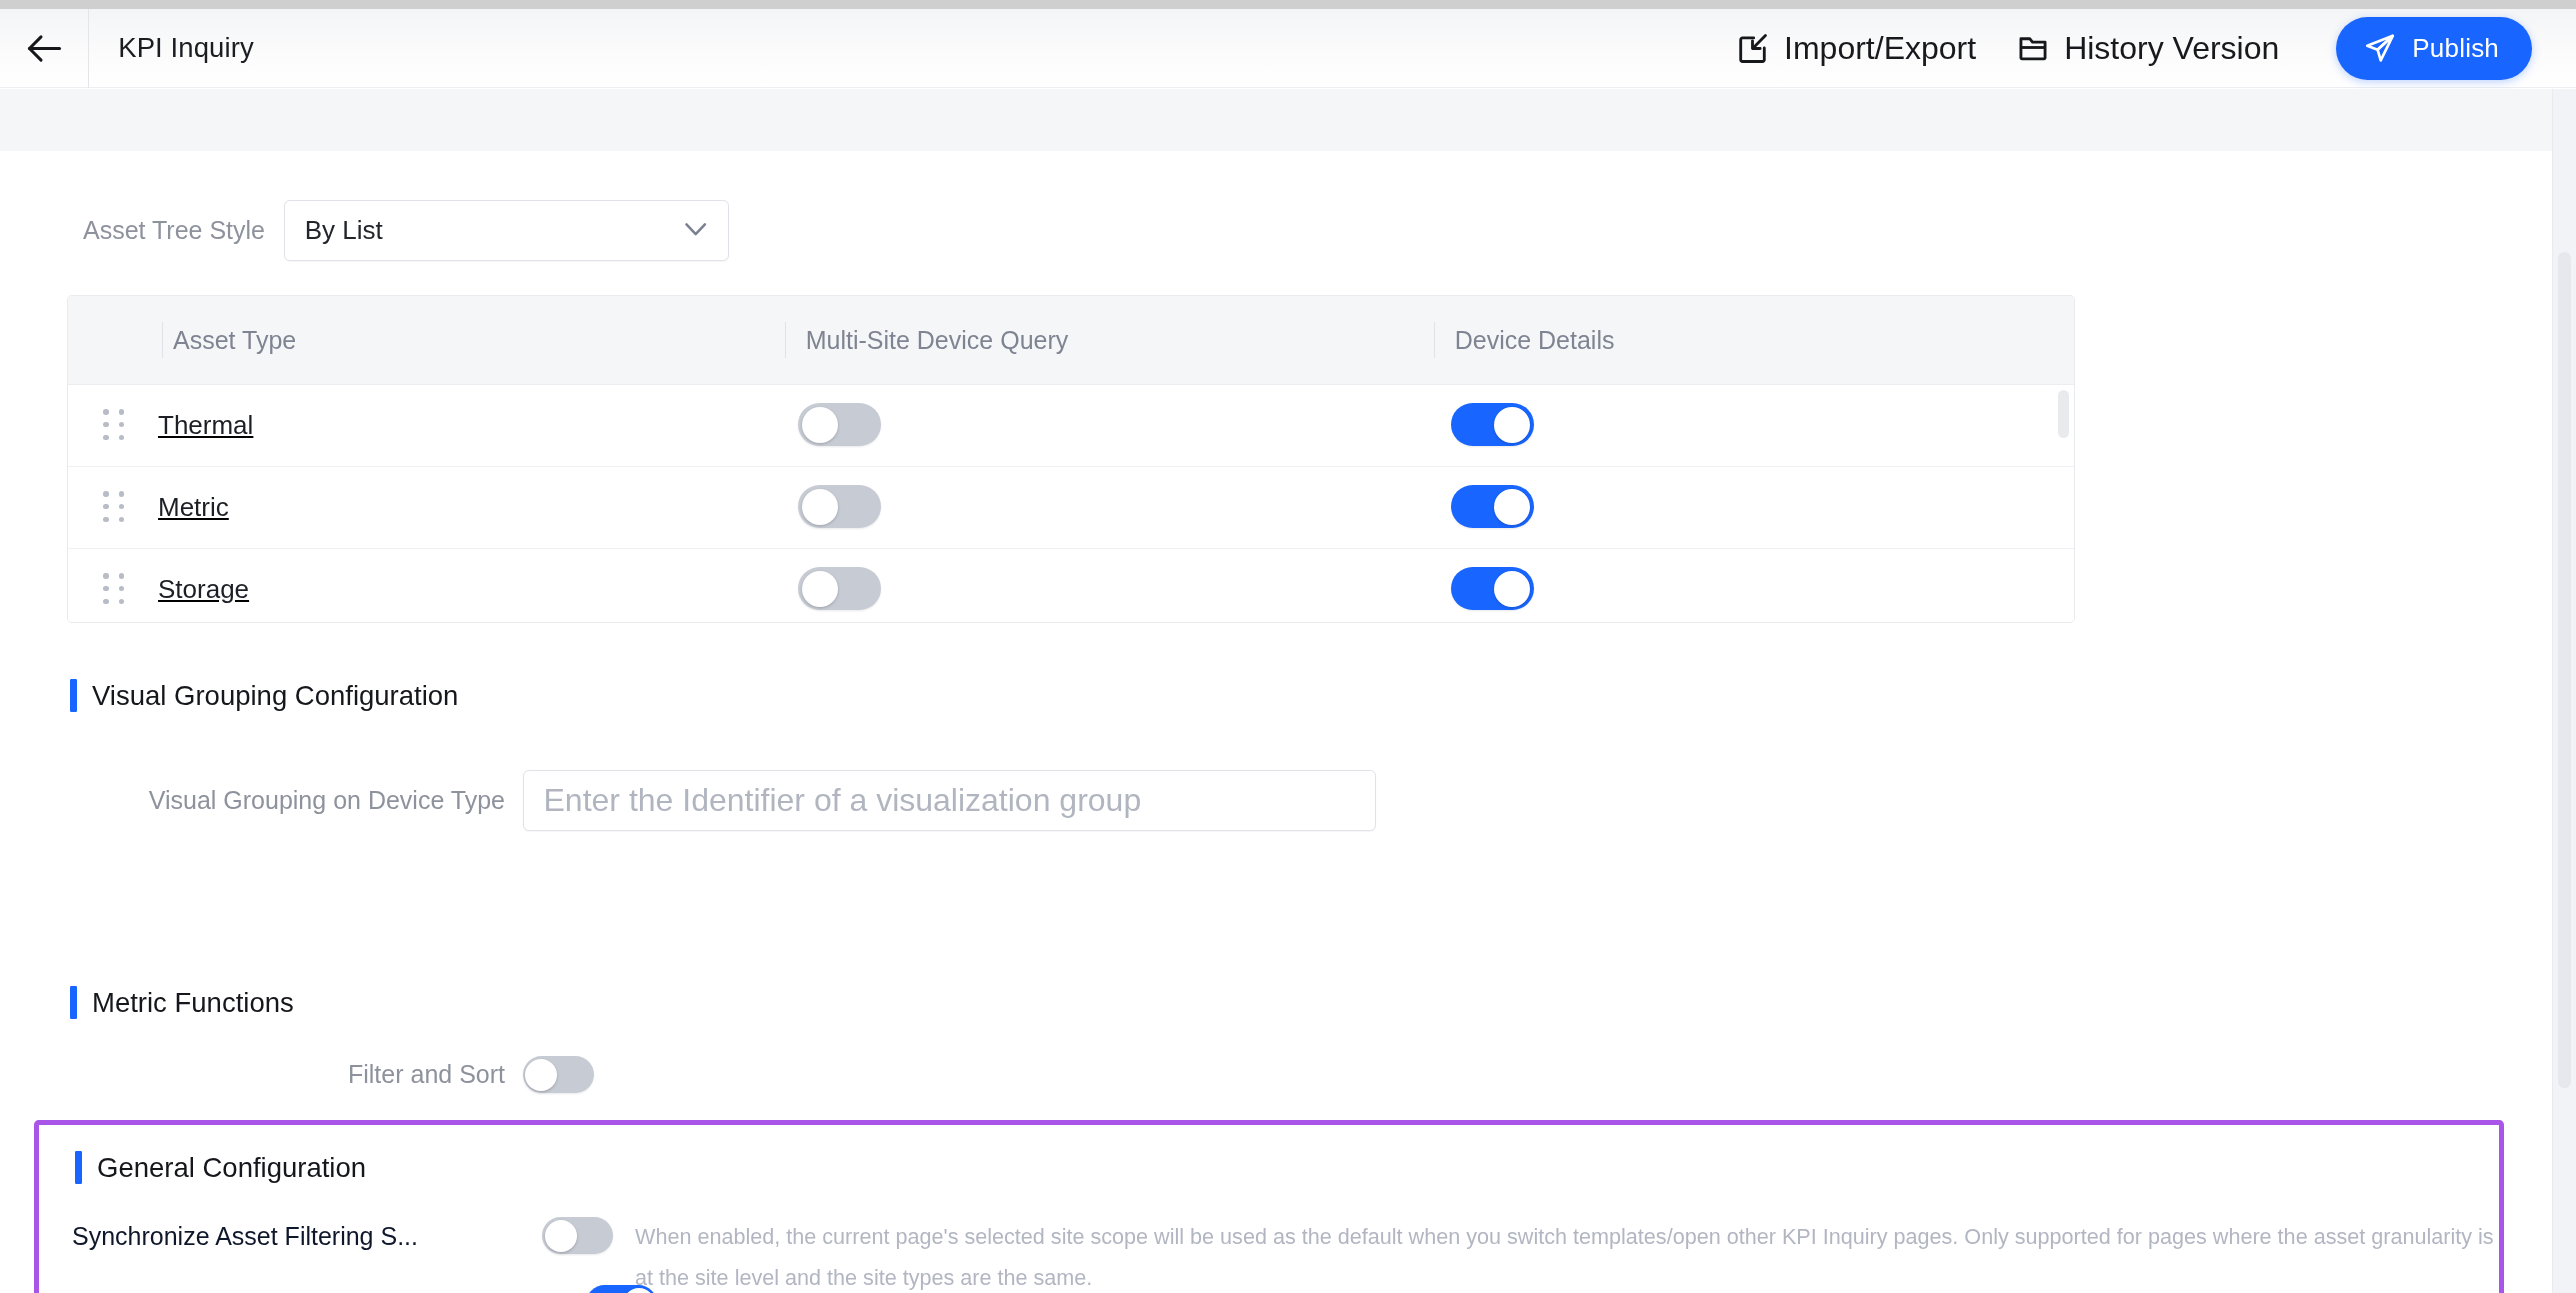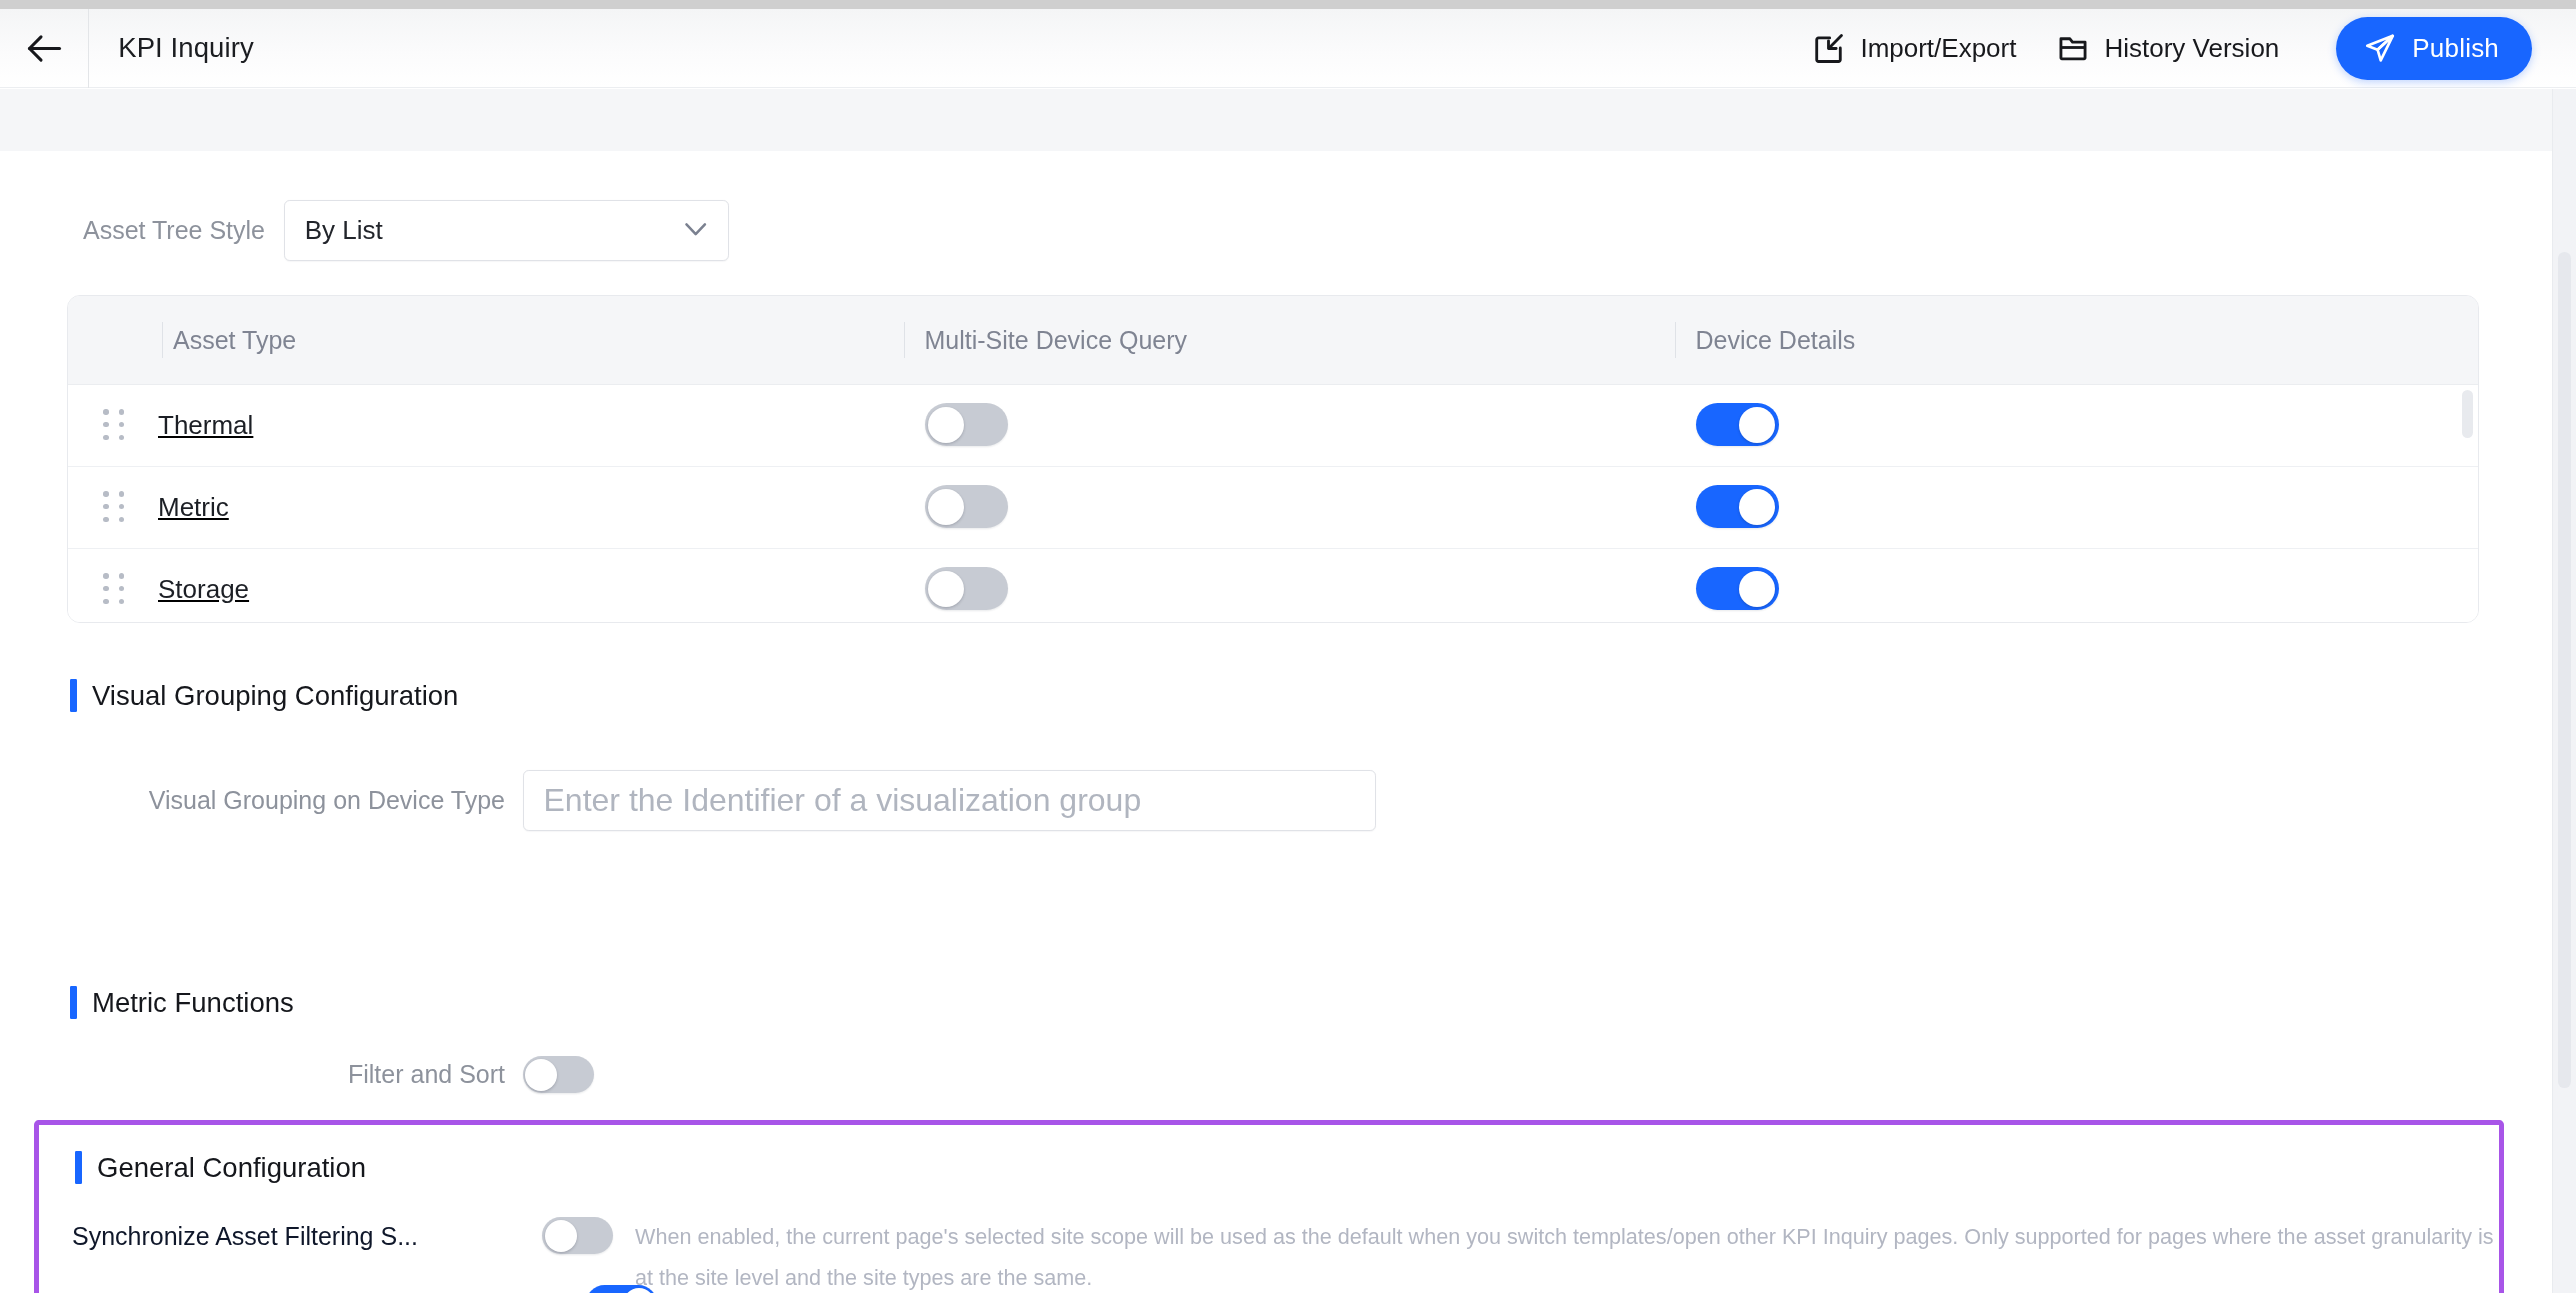--- a/index.html
+++ b/index.html
@@ -74,21 +74,21 @@
   .header-action {
     display: flex;
     align-items: center;
     gap: 15px;
     cursor: pointer;
     white-space: nowrap;
     flex: 0 0 auto;
   }
   .header-action + .header-action { margin-left: 41px; }
   .header-action-label {
-    font-size: 26px;
+    font-size: 32px;
     color: #18191d;
   }
   .hdr-icon { display: flex; align-items: center; justify-content: center; }
 
   .publish-btn {
     margin-left: 57px;
     margin-right: 44px;
     height: 63px;
     padding: 0 33px 0 27px;
     border-radius: 32px;
@@ -159,24 +159,24 @@
     color: #22252b;
     flex: 1 1 auto;
     white-space: nowrap;
   }
 
   
   .table-card {
     position: absolute;
     top: 206px;
     left: 67px;
-    width: 2412px;
+    width: 2008px;
     height: 328px;
     border: 1.2px solid #e8eaee;
-    border-radius: 13px;
+    border-radius: 5px;
     background: #ffffff;
     overflow: hidden;
   }
 
   .thead {
     height: 89px;
     background: #f5f6f8;
     display: flex;
     align-items: center;
     border-bottom: 0.6px solid #ebedf0;

